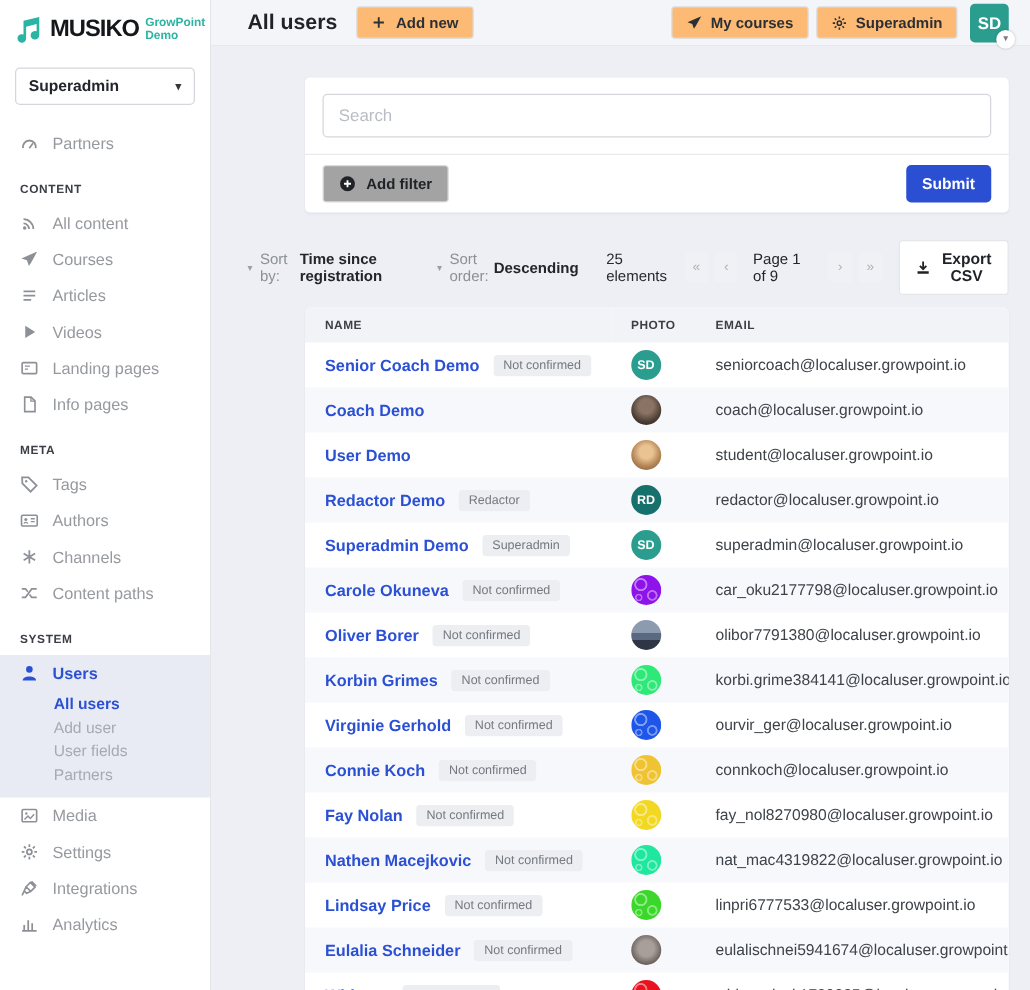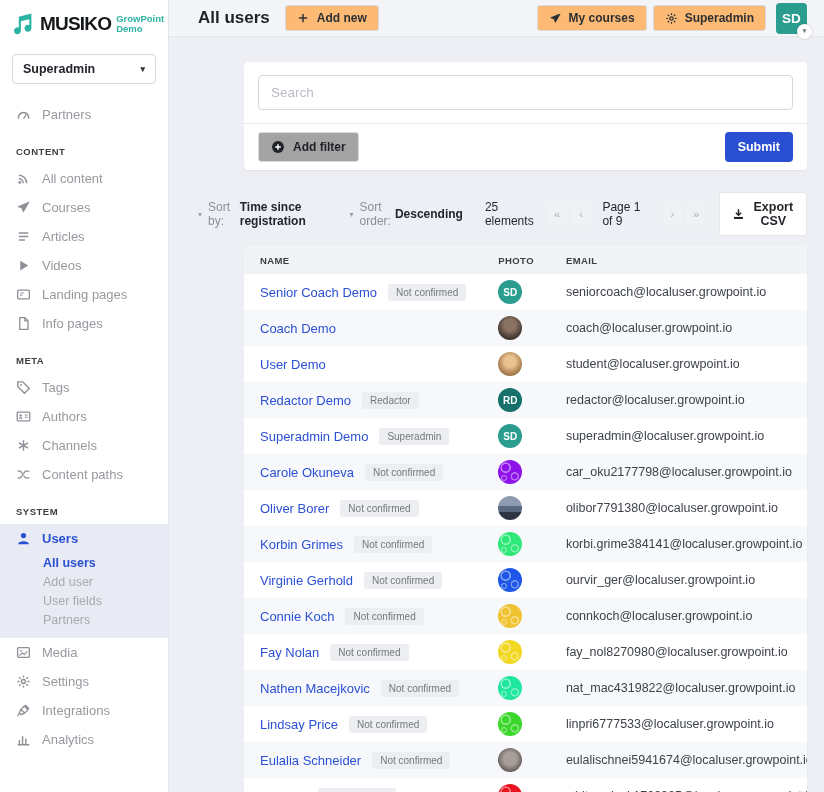--- a/index.html
+++ b/index.html
@@ -60,21 +60,21 @@
     display:flex; gap:8px; align-items:center; color:#1f2226; margin-left:13px; cursor:pointer; font-family:inherit; }
   .btn-export .ic { width:13px; height:13px; display:inline-flex; color:#1f2226; }
 
   .table-card { overflow:hidden; }
   table { width:100%; border-collapse:collapse; }
   thead th { background:#f1f3f7; font-size:9.5px; letter-spacing:.4px; color:#3b3f45; text-align:left; padding:9px 16px 8px; text-transform:uppercase; font-weight:bold; }
   thead th.col-details { text-align:right; }
   tbody td { padding:0 16px; height:36px; font-size:12.5px; color:#3e4349; }
   tbody tr:nth-child(even) { background:#f7f8fc; }
   .name-cell { display:flex; align-items:center; gap:11px; }
-  a.user-link { color:#2b50d4; font-weight:normal; font-size:13px; text-decoration:none; white-space:nowrap;text-align:center; }
+  a.user-link { color:#2b50d4; font-weight:bold; font-size:13px; text-decoration:none; white-space:nowrap;text-align:center; }
   .badge { background:#eceef2; color:#74797f; font-size:10px; padding:3px 8px; border-radius:3px; white-space:nowrap; }
   .avatar { width:24px; height:24px; border-radius:50%; display:flex; align-items:center; justify-content:center; color:#fff; font-weight:bold; font-size:10px; }
   .avatar.pattern { background-image:
       radial-gradient(circle at 32% 32%, transparent 3.5px, rgba(255,255,255,.45) 4px, rgba(255,255,255,.45) 5px, transparent 5.5px),
       radial-gradient(circle at 70% 68%, transparent 2.5px, rgba(255,255,255,.4) 3px, rgba(255,255,255,.4) 4px, transparent 4.5px),
       radial-gradient(circle at 25% 75%, transparent 1.5px, rgba(255,255,255,.4) 2px, rgba(255,255,255,.4) 2.8px, transparent 3.2px); }
   .avatar.photo-coach { background:radial-gradient(circle at 50% 38%, #8a7364 0 30%, #4a3d35 65%, #26211e 100%); }
   .avatar.photo-student { background:radial-gradient(circle at 50% 40%, #eac393 0 28%, #b58757 60%, #6e5335 100%); }
   .avatar.photo-city { background:linear-gradient(180deg, #8d9bb0 0 42%, #5a6880 42% 68%, #2e3646 68%); }
   .avatar.photo-gray { background:radial-gradient(circle at 50% 45%, #a89f9a 0 35%, #6b625d 70%, #3e3835 100%); }

